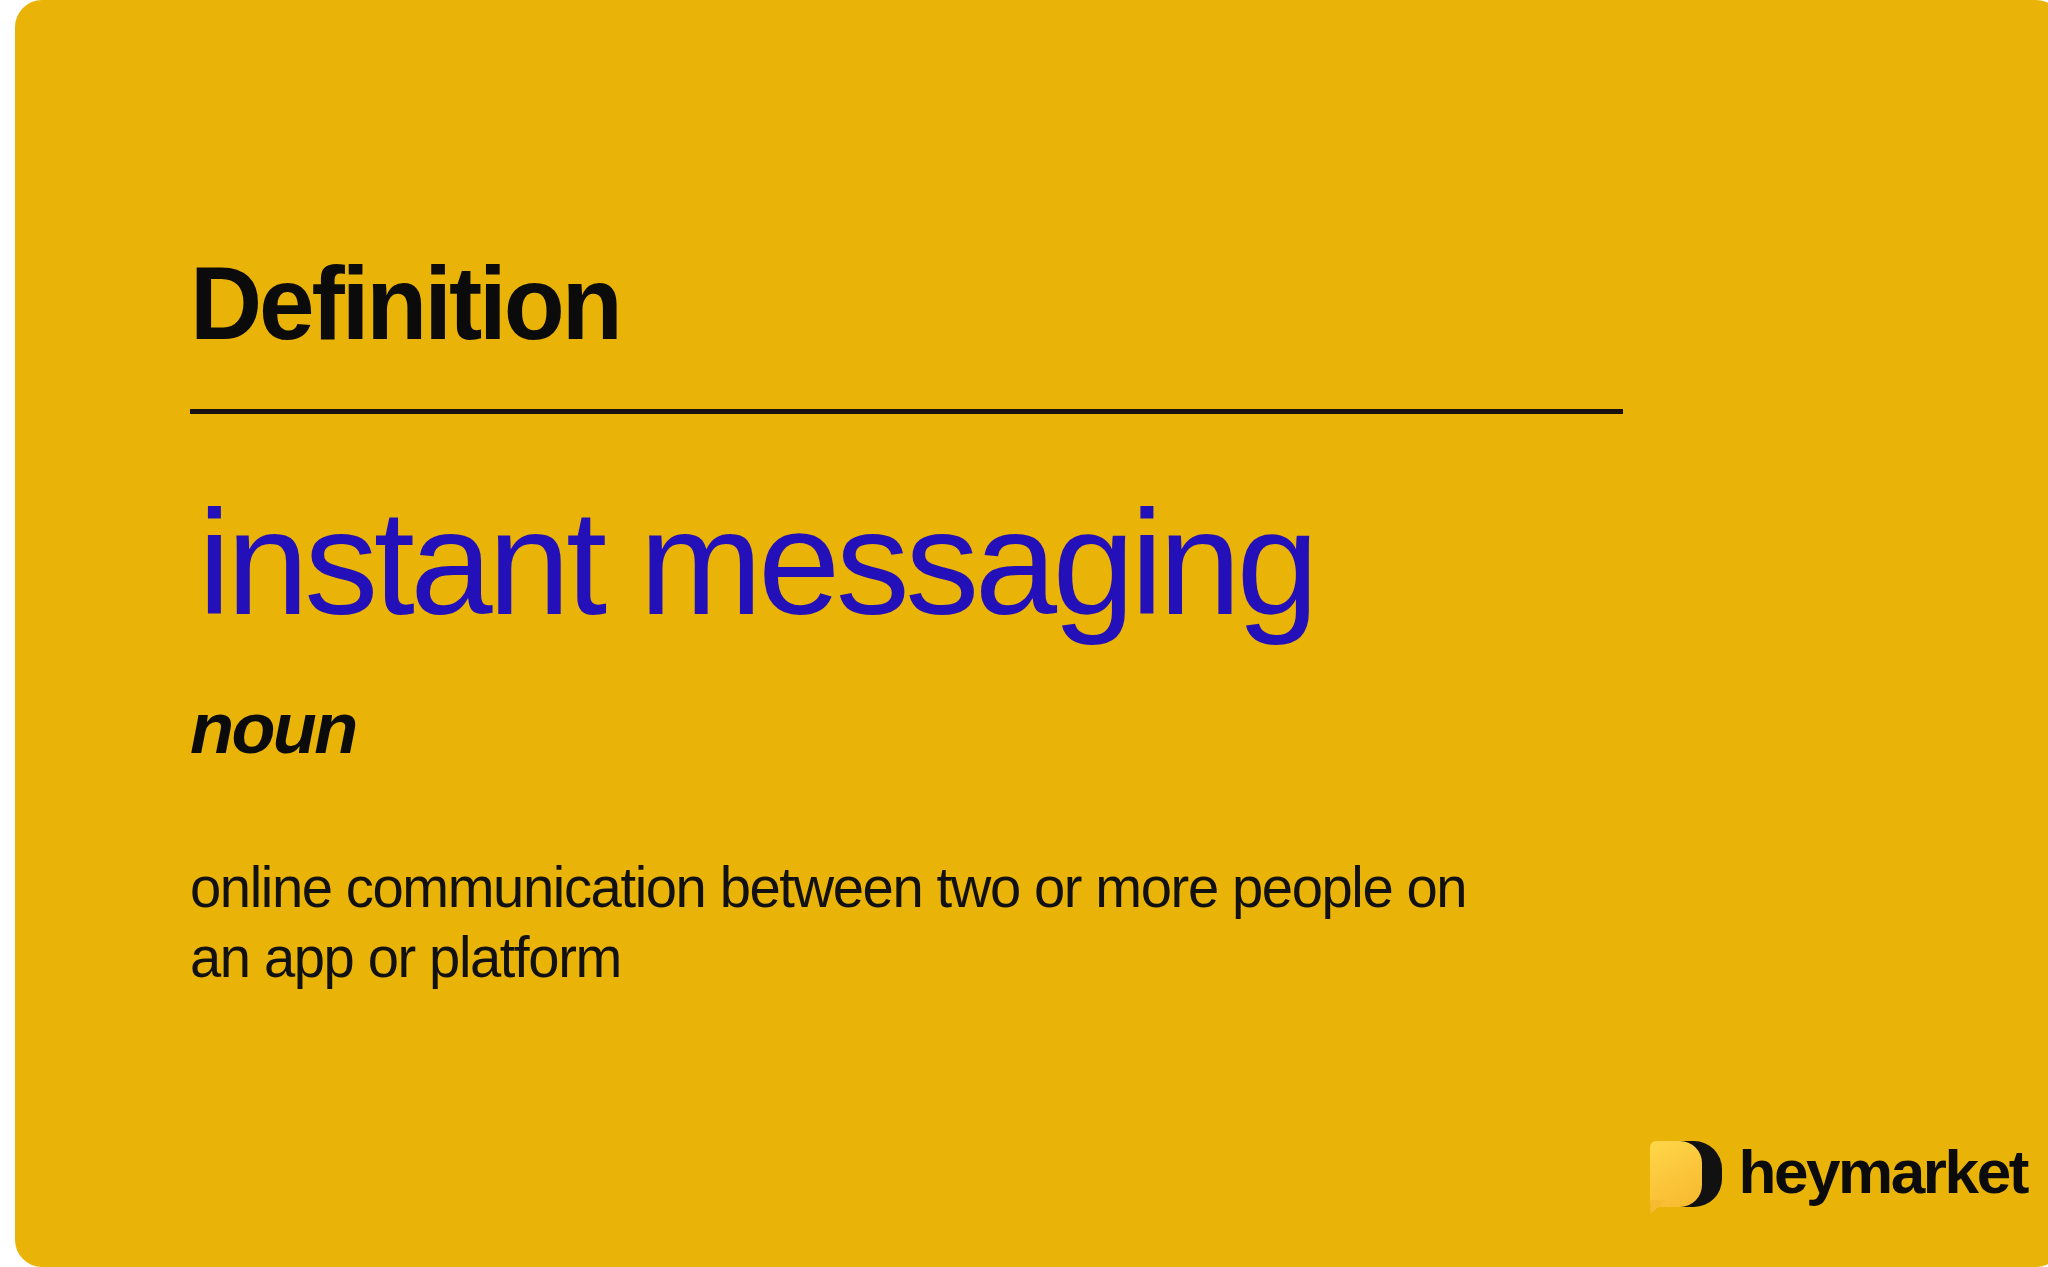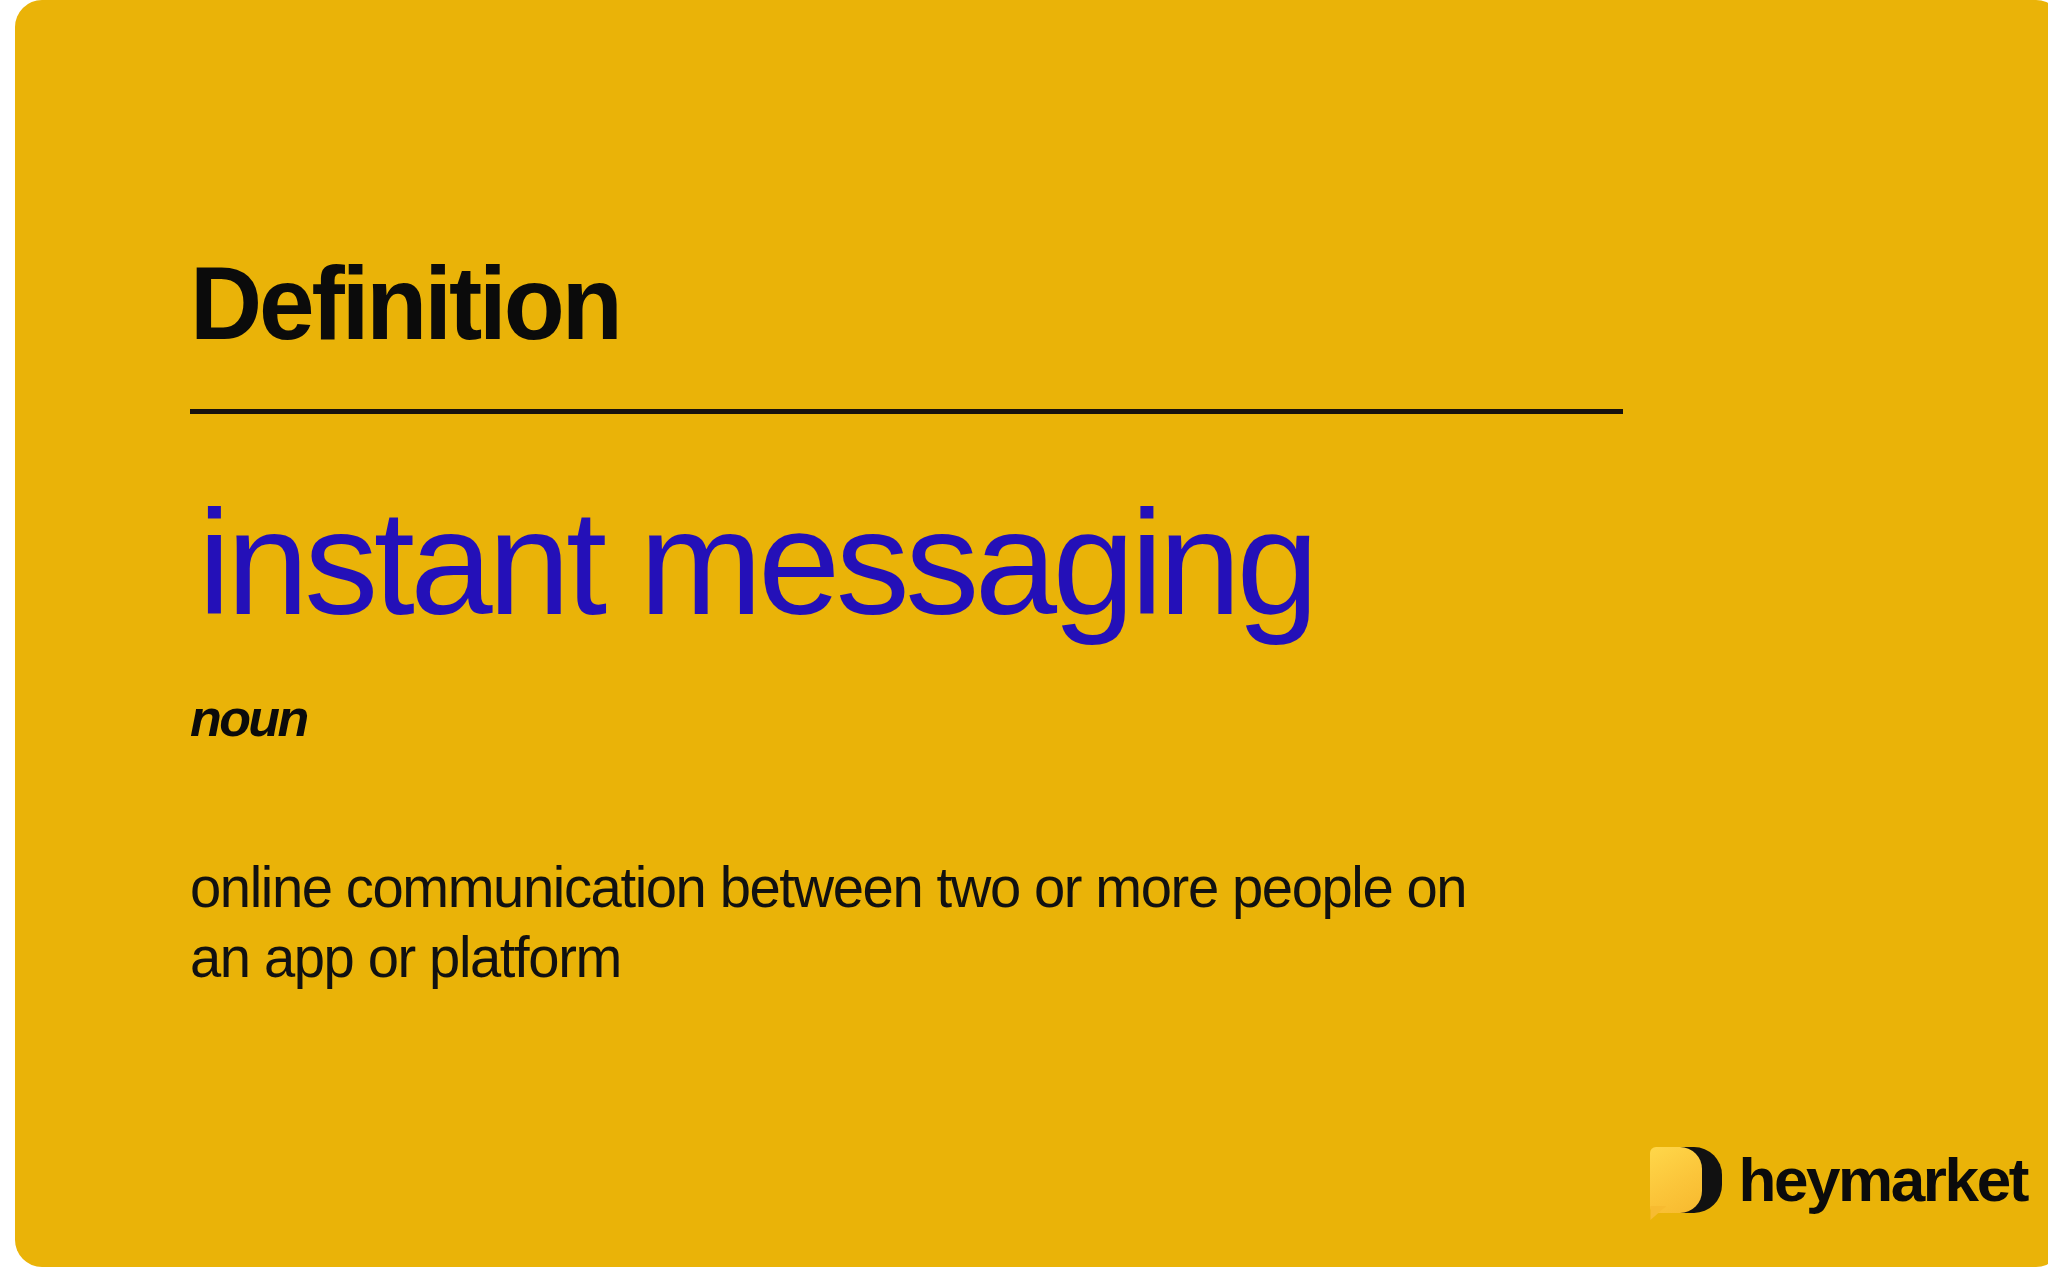--- a/index.html
+++ b/index.html
@@ -77,21 +77,21 @@
     white-space: nowrap;
   }
 
   
   .pos {
     position: absolute;
     left: 0;
     top: 692px;
     margin: 0;
     font-family: "Liberation Sans", sans-serif;
-    font-size: 52px;
+    font-size: 72px;
     font-weight: 700;
     font-style: italic;
     line-height: 1;
     letter-spacing: -2.6px;
     color: #0b0b0b;
     white-space: nowrap;
   }
 
   
   .definition {
@@ -110,21 +110,20 @@
     transform-origin: left top;
   }
   .definition .line { display: block; }
 
   
   .brand {
     position: absolute;
     right: 36px;
     bottom: 48px;
     display: flex;
-    align-items: center;
     gap: 16px;
     height: 78px;
   }
   .brand-mark {
     position: relative;
     width: 72px;
     height: 66px;
     flex: 0 0 auto;
   }
   .brand-mark .bubble-back {

